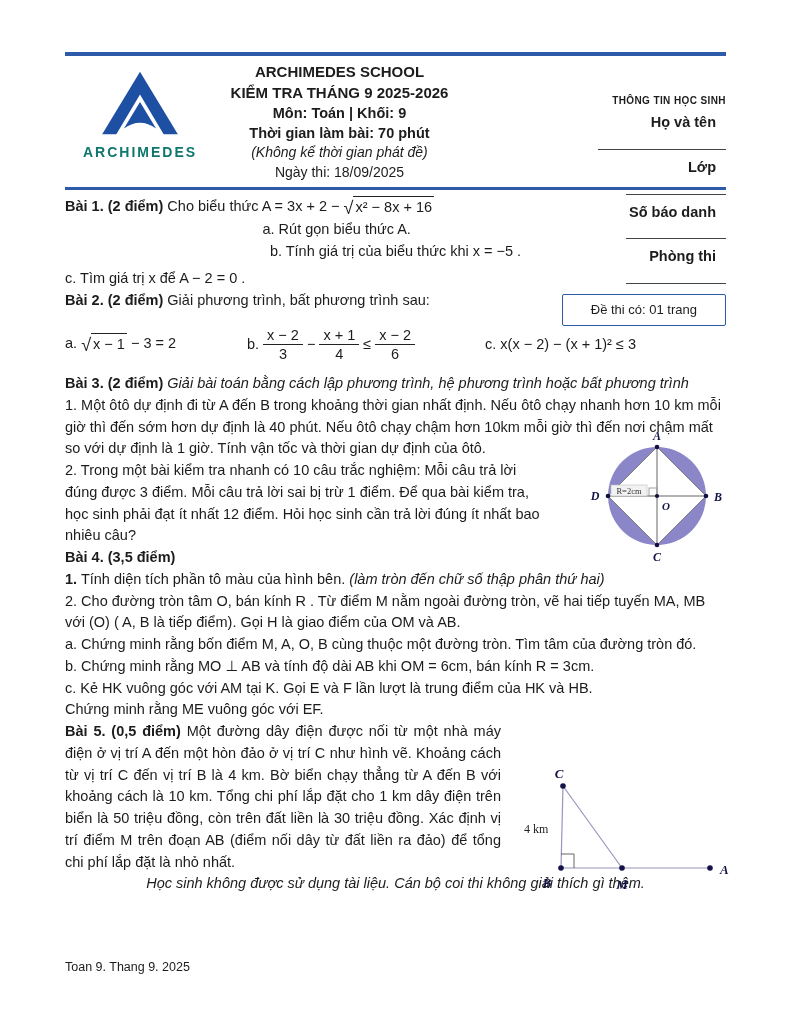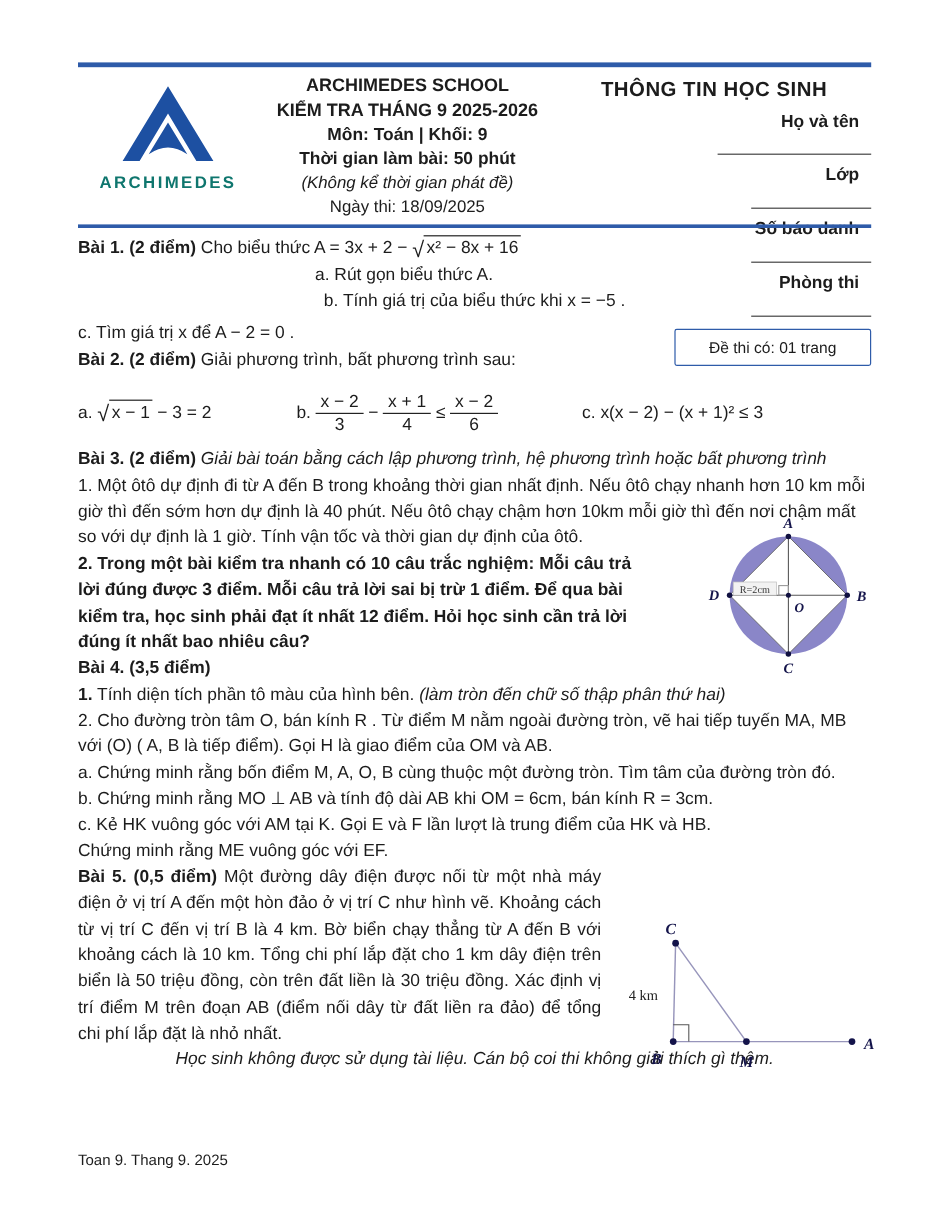--- a/index.html
+++ b/index.html
@@ -16,21 +16,21 @@
   .header{position:absolute;top:60px;left:65px;right:66px;display:flex;}
   .logo-col{width:150px;display:flex;flex-direction:column;align-items:center;padding-top:8px;}
   .logo-text{color:#0f766e;font-weight:bold;font-size:14px;letter-spacing:2px;margin-top:4px;}
   .center-col{flex:1;text-align:center;padding-top:2px;}
   .center-col div{line-height:1.38;}
   .h-school,.h-exam{font-weight:bold;font-size:15px;}
   .h-subject,.h-duration{font-weight:bold;font-size:14.5px;}
   .h-note{font-style:italic;font-size:14px;}
   .h-date{font-size:14px;}
   .info-col{width:262px;padding-top:2px;}
-  .info-title{font-weight:bold;font-size:17px;text-align:center;letter-spacing:.4px;margin-bottom:4px;}
+  .info-title{font-weight:bold;font-size:10px;text-align:right;letter-spacing:.4px;margin-bottom:4px;margin-top:31px;}
   .info-row{display:flex;align-items:flex-end;margin-bottom:7px;flex-direction:column;}
   .info-label{font-weight:bold;width:118px;text-align:right;padding-right:10px;white-space:nowrap;}
   .info-line{display:inline-block;border-bottom:1.4px solid #444;height:15px;width:100px;}
   .info-line.wide{width:128px;}
   .pages-box{border:1.6px solid #2e5ba9;border-radius:2px;padding:5px 28px;font-size:13px;
              width:max-content;margin:10px 0 0 auto;}
 
   
   .main{position:absolute;top:196px;left:65px;right:66px;}
   .main p{margin:0;}
@@ -41,21 +41,21 @@
   
   .math{white-space:nowrap;}
   .sqrt{white-space:nowrap;display:inline-flex;align-items:stretch;vertical-align:middle;}
   .sqrt .rad{font-size:1.25em;line-height:1.15;align-self:flex-end;}
   .sqrt .vinc{border-top:1.4px solid #222;padding:0 2px;align-self:flex-end;}
   .frac{display:inline-flex;flex-direction:column;text-align:center;vertical-align:middle;margin:0 4px;line-height:1.25;}
   .frac .num{border-bottom:1.4px solid #222;padding:0 4px;}
 
   
   .mb6{margin-bottom:6px;} .mb8{margin-bottom:8px;} .mb10{margin-bottom:10px;}
-  .mb12{margin-bottom:12px;} .mb14{margin-bottom:14px;font-weight:bold;}
+  .mb12{margin-bottom:12px;} .mb14{margin-bottom:14px;}
   .p2-wrap{padding-right:185px;}
   .b5-wrap{padding-right:225px;text-align:justify;}
   .eq-row{margin:14px 0 10px 0;display:flex;align-items:center;}
   .eq-a{width:182px;} .eq-b{width:238px;display:flex;align-items:center;}
   .ab-row .a-item{width:266px;}
 
   .footer-note{text-align:center;font-style:italic;font-size:14.5px;margin-top:12px;}
   .doc-id{position:absolute;left:65px;top:958px;font-size:12.5px;}
 
   
@@ -76,21 +76,21 @@
       <svg width="98" height="70" viewBox="0 0 100 74">
         <path d="M50 4 L90 70 L75 70 L50 28 L25 70 L10 70 Z" fill="#1d50a2"></path>
         <path d="M50 36 L67 64 Q50 52 33 64 Z" fill="#1d50a2"></path>
       </svg>
       <div class="logo-text">ARCHIMEDES</div>
     </div>
     <div class="center-col">
       <div class="h-school">ARCHIMEDES SCHOOL</div>
       <div class="h-exam">KIỂM TRA THÁNG 9 2025-2026</div>
       <div class="h-subject">Môn: Toán | Khối: 9</div>
-      <div class="h-duration">Thời gian làm bài: 50 phút</div>
+      <div class="h-duration">Thời gian làm bài: 70 phút</div>
       <div class="h-note">(Không kể thời gian phát đề)</div>
       <div class="h-date">Ngày thi: 18/09/2025</div>
     </div>
     <div class="info-col">
       <div class="info-title">THÔNG TIN HỌC SINH</div>
       <div class="info-row">
         <span class="info-label">Họ và tên</span>
         <span class="info-line wide"></span>
       </div>
       <div class="info-row">

